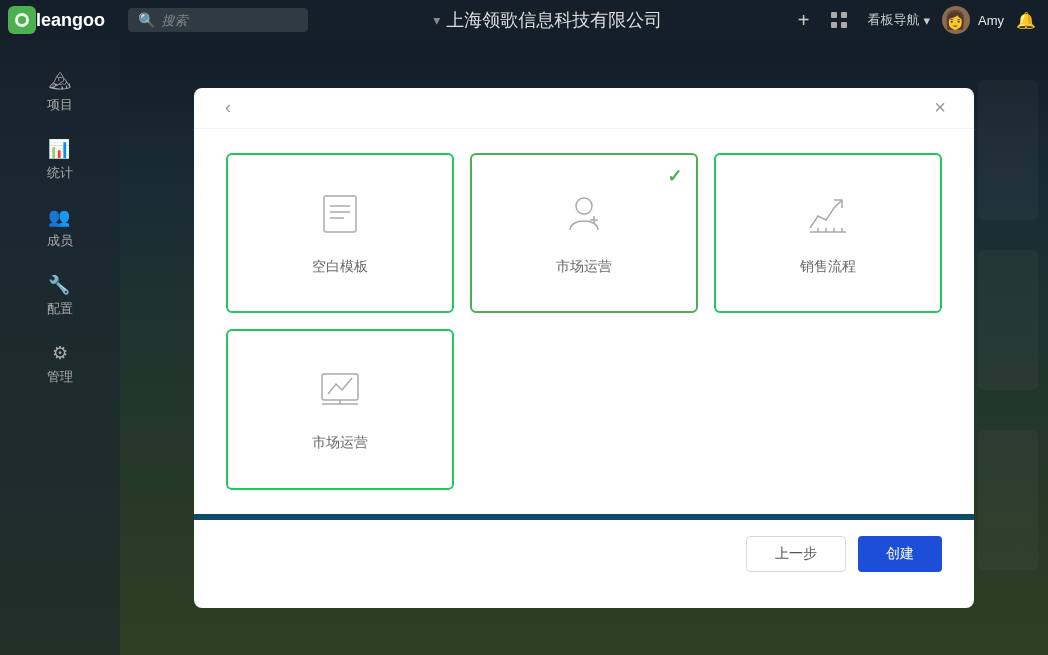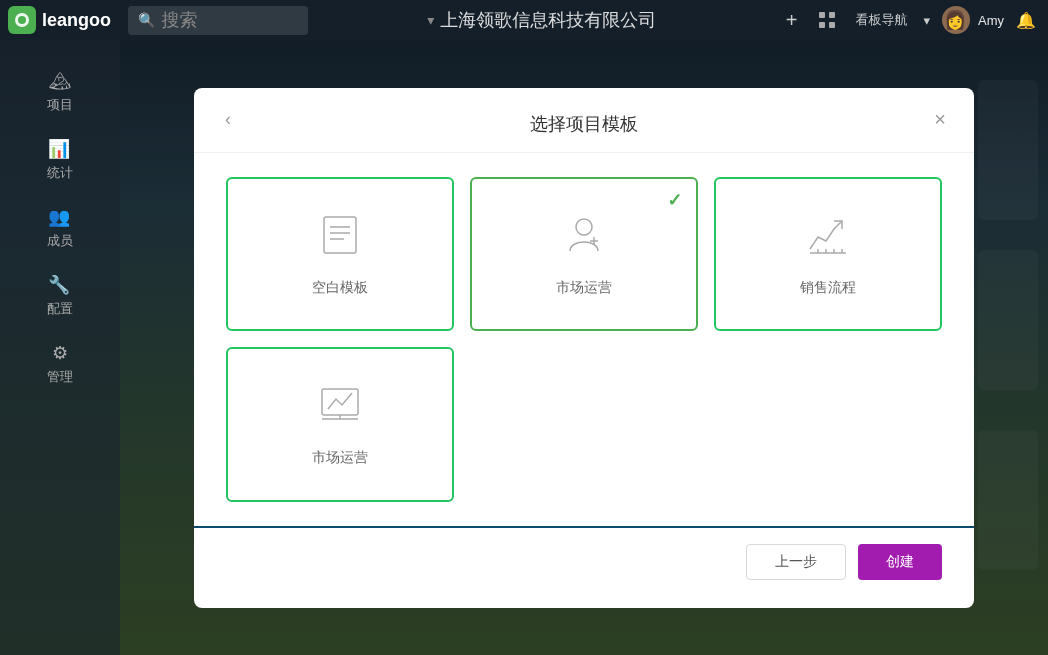--- a/index.html
+++ b/index.html
@@ -28,21 +28,21 @@
       background: rgba(20, 30, 40, 0.92);
       display: flex;
       align-items: center;
       z-index: 10;
       padding: 0 8px;
     }
 
     .topbar-logo {
       display: flex;
       align-items: center;
-      gap: 6px;
+      gap: 0;
       color: #fff;
       font-size: 18px;
       font-weight: 700;
       width: 120px;
     }
     .topbar-logo-icon {
       width: 28px;
       height: 28px;
       background: #4caf50;
       border-radius: 6px;
@@ -60,22 +60,23 @@
       border-radius: 4px;
       padding: 4px 10px;
       width: 180px;
       gap: 6px;
     }
     .topbar-search input {
       background: transparent;
       border: none;
       outline: none;
       color: #ec4899;
-      font-size: 18px;
+      font-size: 13px;
       width: 130px;
+      font-style: italic;
     }
     .topbar-search input::placeholder { color: #888; }
 
     .topbar-center {
       flex: 1;
       display: flex;
       justify-content: center;
       align-items: center;
       color: #ddd;
       font-size: 14px;
@@ -95,21 +96,21 @@
       justify-content: center;
       color: #ccc;
       cursor: pointer;
       border-radius: 4px;
       font-size: 16px;
     }
 
     .topbar-nav-btn {
       display: flex;
       align-items: center;
-      gap: 16px;
+      gap: 4px;
       color: #ccc;
       font-size: 13px;
       padding: 4px 8px;
       border-radius: 4px;
       cursor: pointer;
     }
 
     .topbar-avatar {
       width: 28px;
       height: 28px;
@@ -299,40 +300,40 @@
       stroke-width: 1.5;
     }
 
     .template-name {
       color: #666;
       font-size: 14px;
       text-align: center;
     }
 
     .modal-footer {
-      padding: 16px 32px 28px;
+      padding: 16px 32px 36px;
       display: flex;
       justify-content: flex-end;
       gap: 12px;
-      border-top: 2px solid #0c4a6e;
+      border-top: 6px solid #0c4a6e;
     }
 
     .btn-secondary {
       padding: 8px 28px;
       border: 1px solid #d9d9d9;
       background: #fff;
       border-radius: 4px;
       font-size: 14px;
       color: #555;
       cursor: pointer;
     }
 
     .btn-primary {
       padding: 8px 28px;
-      background: #a21caf;
+      background: #1d4ed8;
       border: none;
       border-radius: 4px;
       font-size: 14px;
       color: #fff;
       cursor: pointer;
       font-weight: 500;
     }
 
     
     .bg-card {
@@ -416,21 +417,20 @@
   </div>
 </div>
 
 <div class="main">
 
   <div class="modal-overlay">
     <div class="modal">
 
       <div class="modal-header">
         <div class="modal-back">‹</div>
-        <h2 class="modal-title">选择项目模板</h2>
         <div class="modal-close">×</div>
       </div>
 
       <div class="modal-body">
 
         <div class="template-card">
 
           <div class="template-icon">
             <svg viewBox="0 0 48 48">
               <rect x="8" y="6" width="32" height="36" rx="2"></rect>

